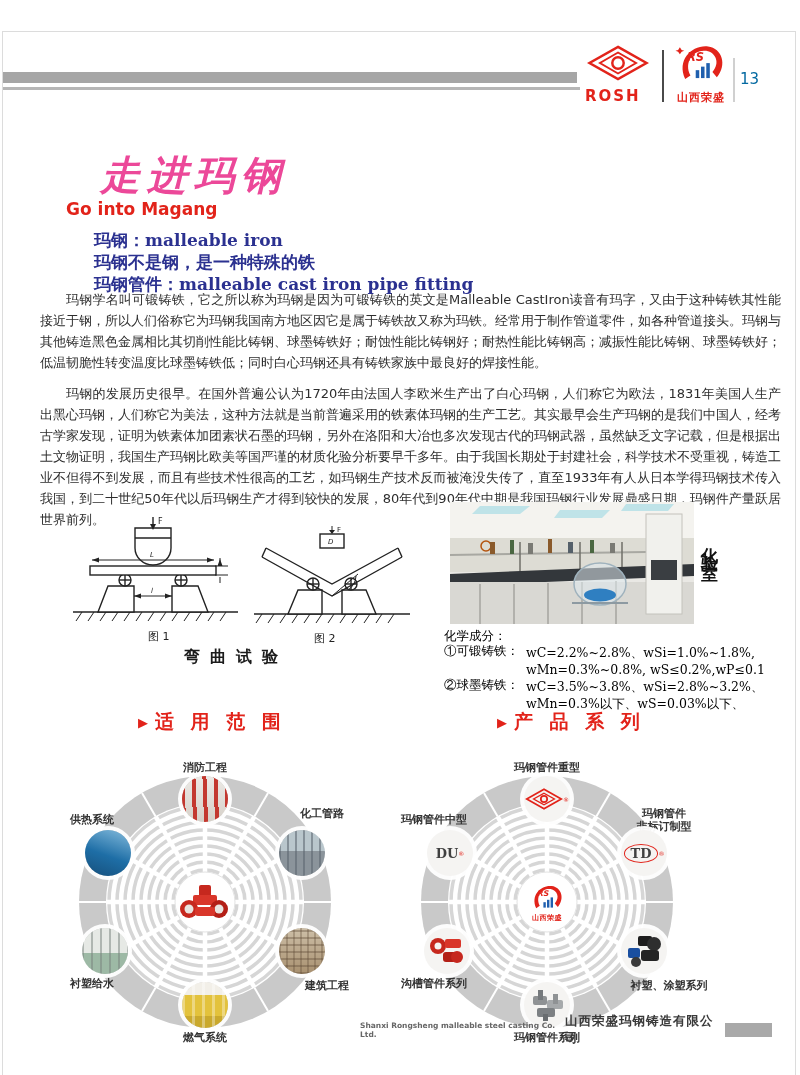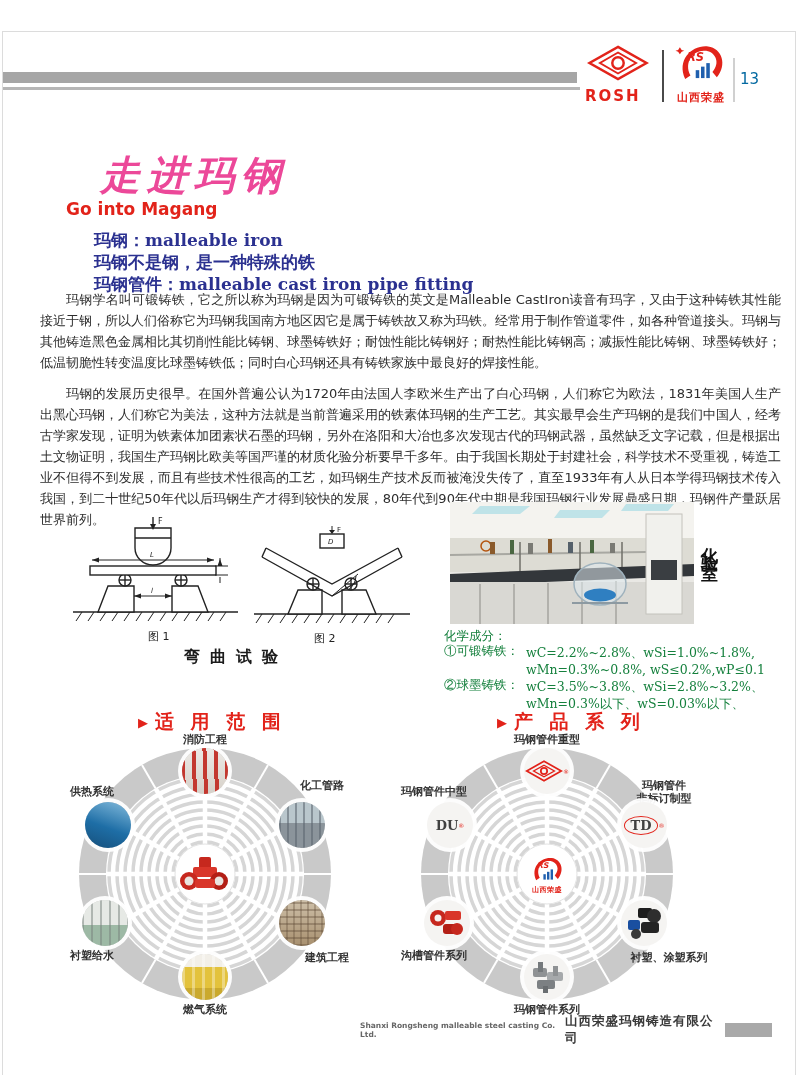--- a/index.html
+++ b/index.html
@@ -45,34 +45,34 @@
   .fig2-label { left:294px; top:631px;padding-left:20px; }
   .fig-caption { left:184px; top:647px; font-size:16px; font-weight:bold; color:#1c1c1c;
                  letter-spacing:10px; font-family:"DejaVu Serif","Liberation Serif",serif; }
 
   
   .lab-photo { left:450px; top:502px; width:244px; height:122px; }
   .lab-label { left:699px; top:533px; writing-mode:vertical-rl; font-size:17px; font-weight:bold;
                color:#111; letter-spacing:9px; font-family:"DejaVu Serif","Liberation Serif",serif; }
 
   
-  .chem { left:444px; top:627px; width:330px; color:#15803d; font-size:12.5px; line-height:17px;
+  .chem { left:444px; top:627px; width:330px; color:#000000; font-size:12.5px; line-height:17px;
           font-family:"DejaVu Serif","Liberation Serif",serif; }
   .chem-row { display:flex; }
   .chem-label { flex:0 0 82px; white-space:nowrap;font-family:Liberation Mono, monospace; }
 
   
   .sec-header { display:flex; align-items:center; gap:7px; color:#e2231a; font-weight:bold; }
   .sec-arrow { font-size:13px; }
   .sec-text { font-size:19px; letter-spacing:5px; }
   .scope-header { left:138px; top:709px; }
   .products-header { left:497px; top:709px; }
 
   
-  .diagram { width:300px; height:290px; }
+  .diagram { width:300px; height:290px;margin-top:28px; }
   .scope-diagram { left:57px; top:737px; }
   .products-diagram { left:399px; top:737px; }
   .web-svg { position:absolute; left:0; top:0; }
   .node { position:absolute; width:46px; height:46px; border-radius:50%;
           box-shadow:0 0 0 4px rgba(255,255,255,.95); overflow:hidden;
           display:flex; align-items:center; justify-content:center; background:#f5f4f2; }
   .pos-top    { left:125px; top:11px; }
   .pos-ul     { left:28px;  top:65px; }
   .pos-ur     { left:222px; top:65px; }
   .pos-ll     { left:25px;  top:163px; }

